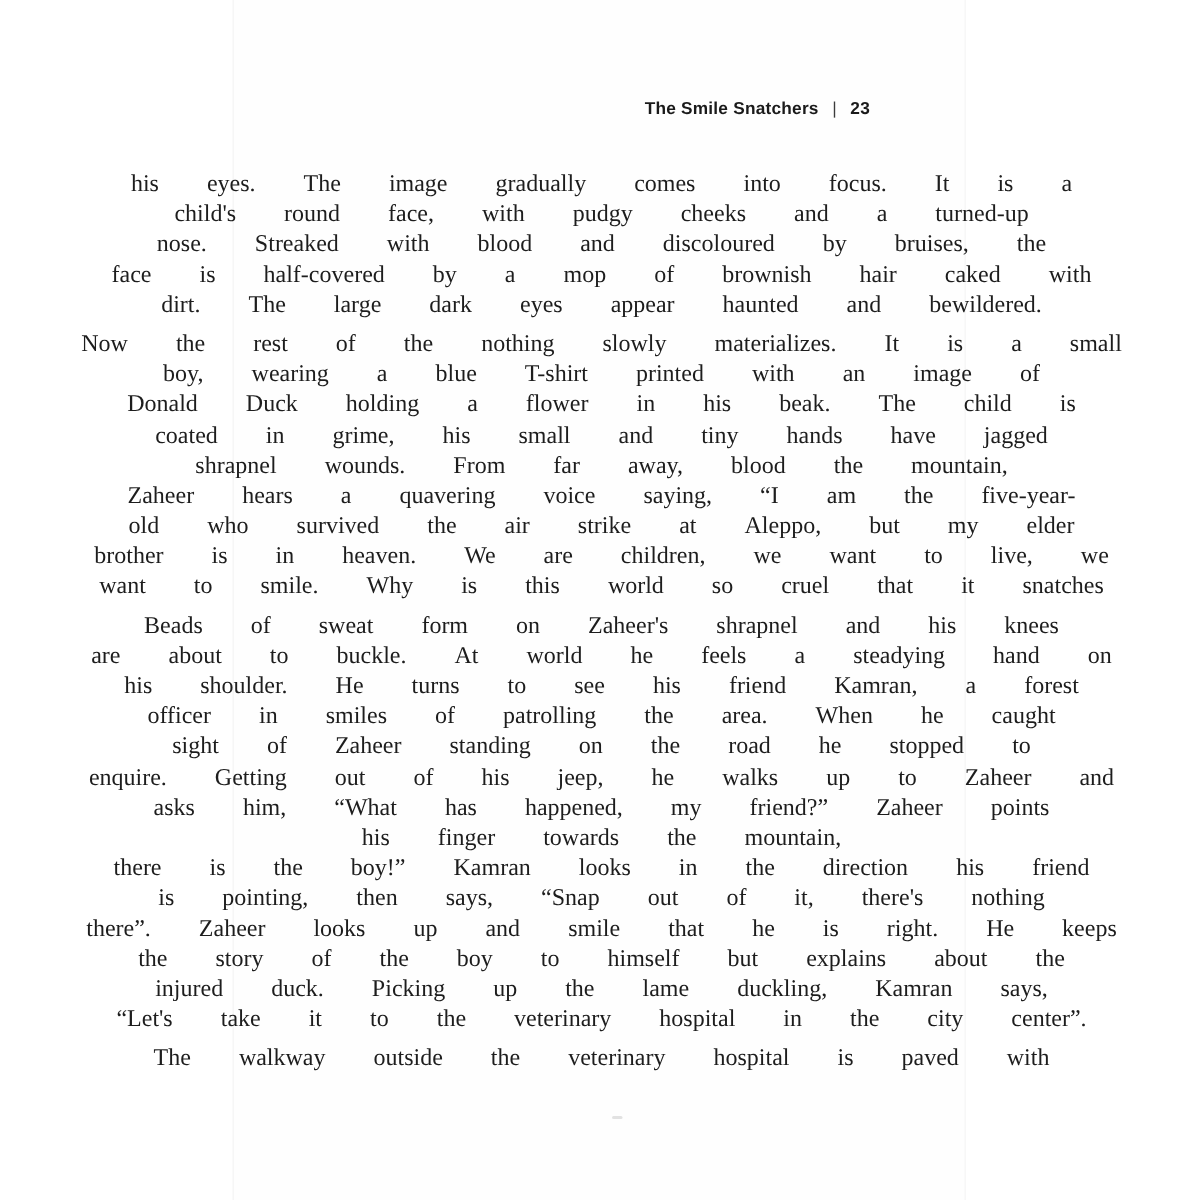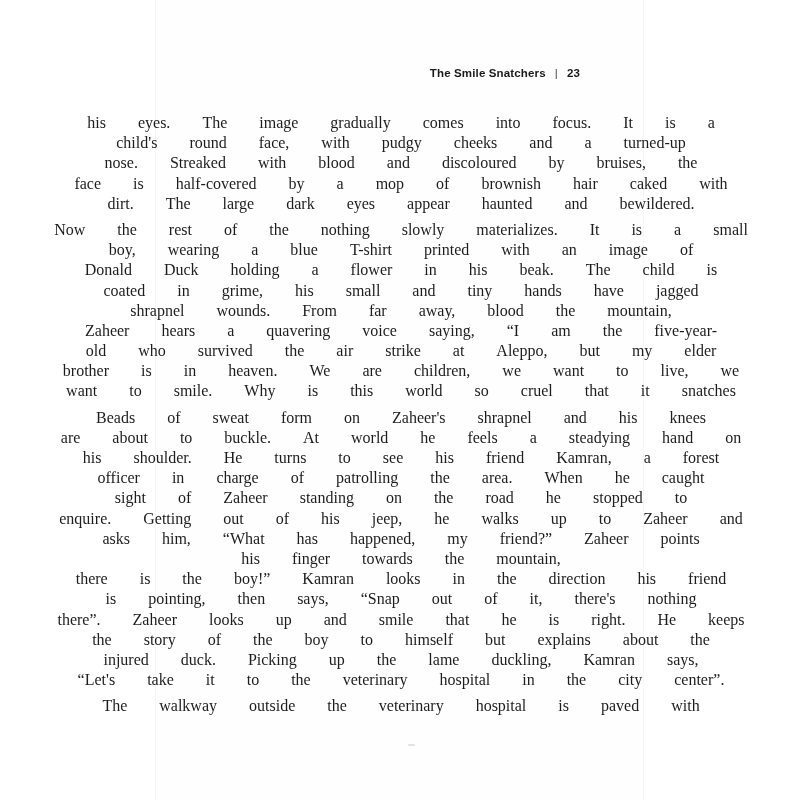--- a/index.html
+++ b/index.html
@@ -311,21 +311,21 @@
         <span>see</span>
         <span>his</span>
         <span>friend</span>
         <span>Kamran,</span>
         <span>a</span>
         <span>forest</span>
       </div>
       <div class="line just">
         <span>officer</span>
         <span>in</span>
-        <span>charge</span>
+        <span>smiles</span>
         <span>of</span>
         <span>patrolling</span>
         <span>the</span>
         <span>area.</span>
         <span>When</span>
         <span>he</span>
         <span>caught</span>
       </div>
       <div class="line just">
         <span>sight</span>

